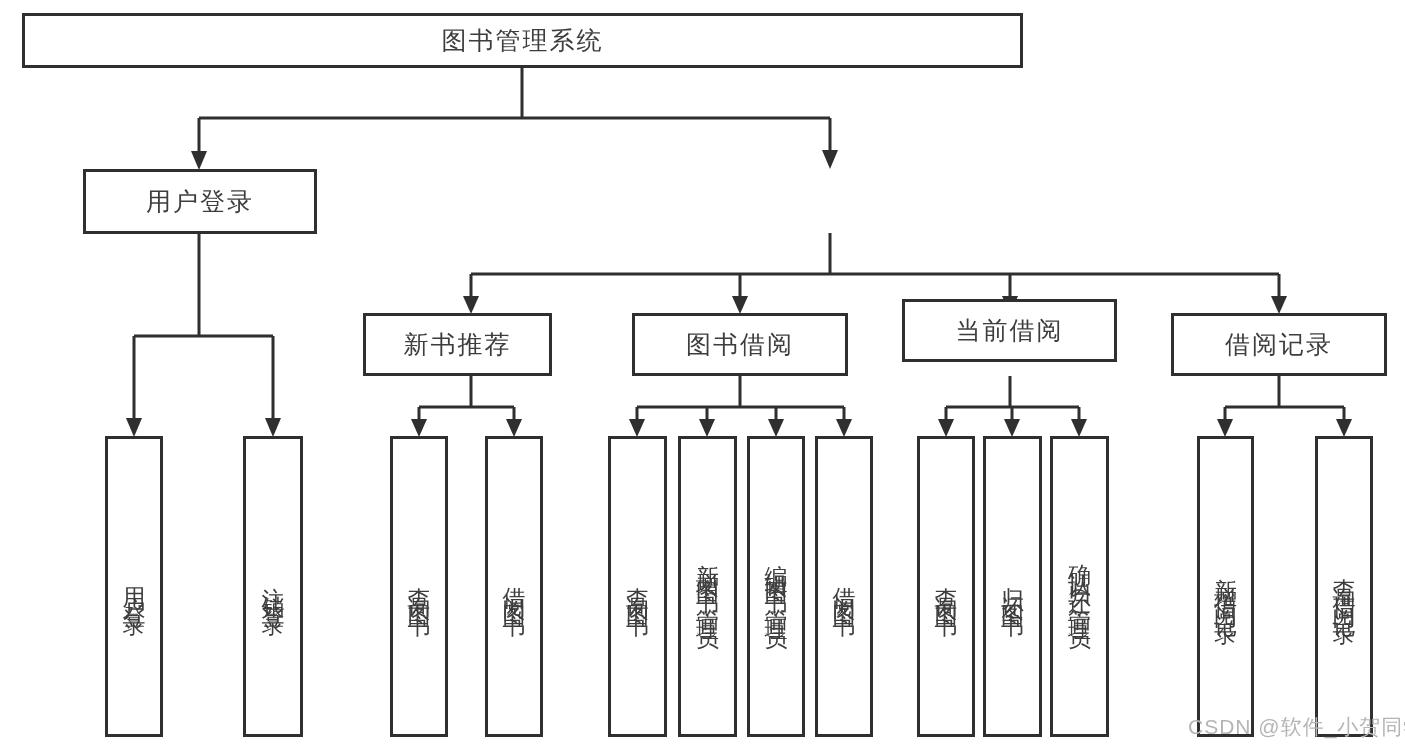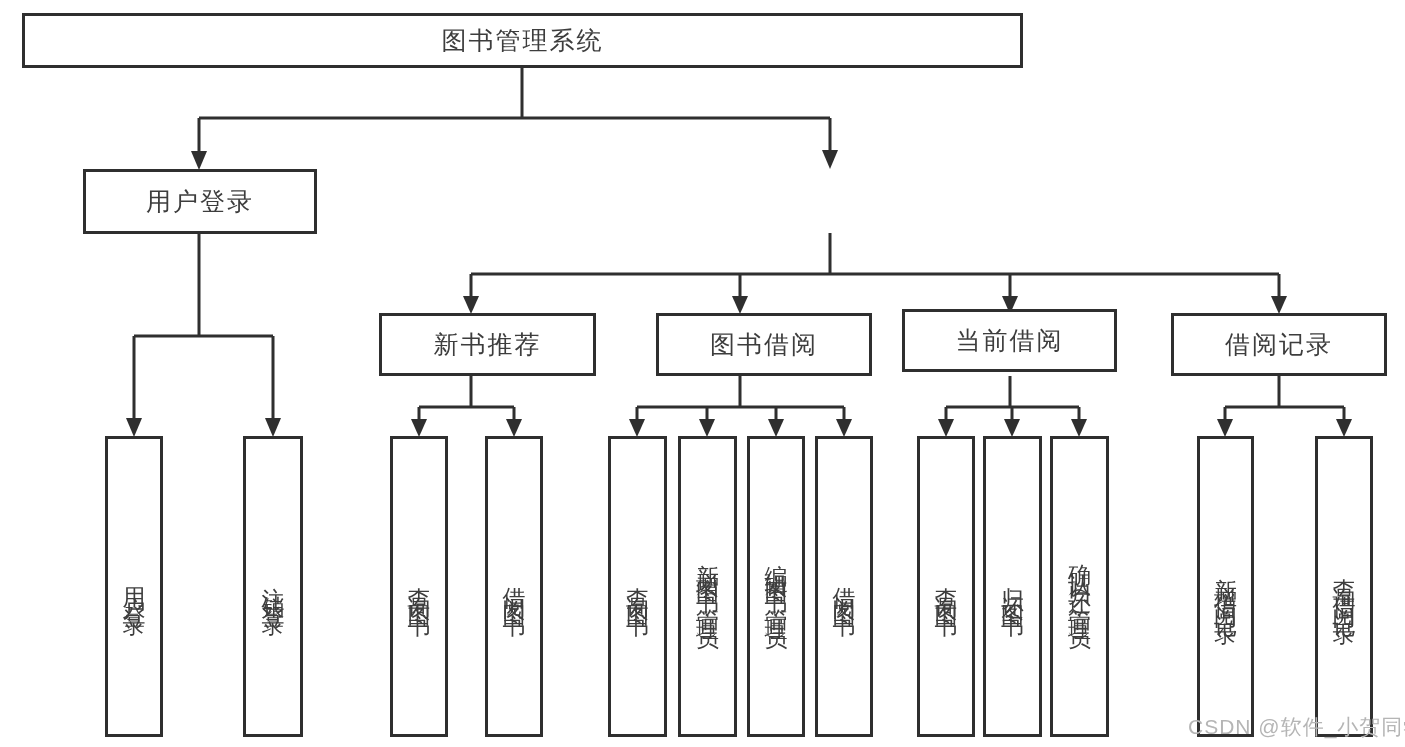--- a/index.html
+++ b/index.html
@@ -108,27 +108,27 @@
   </svg>
 
   <div class="box" style="left:22px; top:13px; width:1001px; height:55px;align-items:center;">
     <span class="hlabel">图书管理系统</span>
   </div>
 
   <div class="box" style="left:83px; top:169px; width:234px; height:65px;">
     <span class="hlabel">用户登录</span>
   </div>
 
-  <div class="box" style="left:379px; top:313px; width:217px; height:63px;align-items:center;">
+  <div class="box" style="left:363px; top:313px; width:189px; height:63px;align-items:center;">
     <span class="hlabel">新书推荐</span>
   </div>
-  <div class="box" style="left:632px; top:313px; width:216px; height:63px;margin-left:24px;">
+  <div class="box" style="left:632px; top:313px; width:216px; height:63px;">
     <span class="hlabel">图书借阅</span>
   </div>
-  <div class="box" style="left:902px; top:309px; width:215px; height:63px;">
+  <div class="box" style="left:902px; top:299px; width:215px; height:63px;">
     <span class="hlabel">当前借阅</span>
   </div>
   <div class="box" style="left:1171px; top:313px; width:216px; height:63px;">
     <span class="hlabel">借阅记录</span>
   </div>
 
   <div class="box vbox" style="left:105px; top:436px; width:58px; height:301px;">
     <span class="vlabel">用户登录</span>
   </div>
   <div class="box vbox" style="left:243px; top:436px; width:60px; height:301px;">

